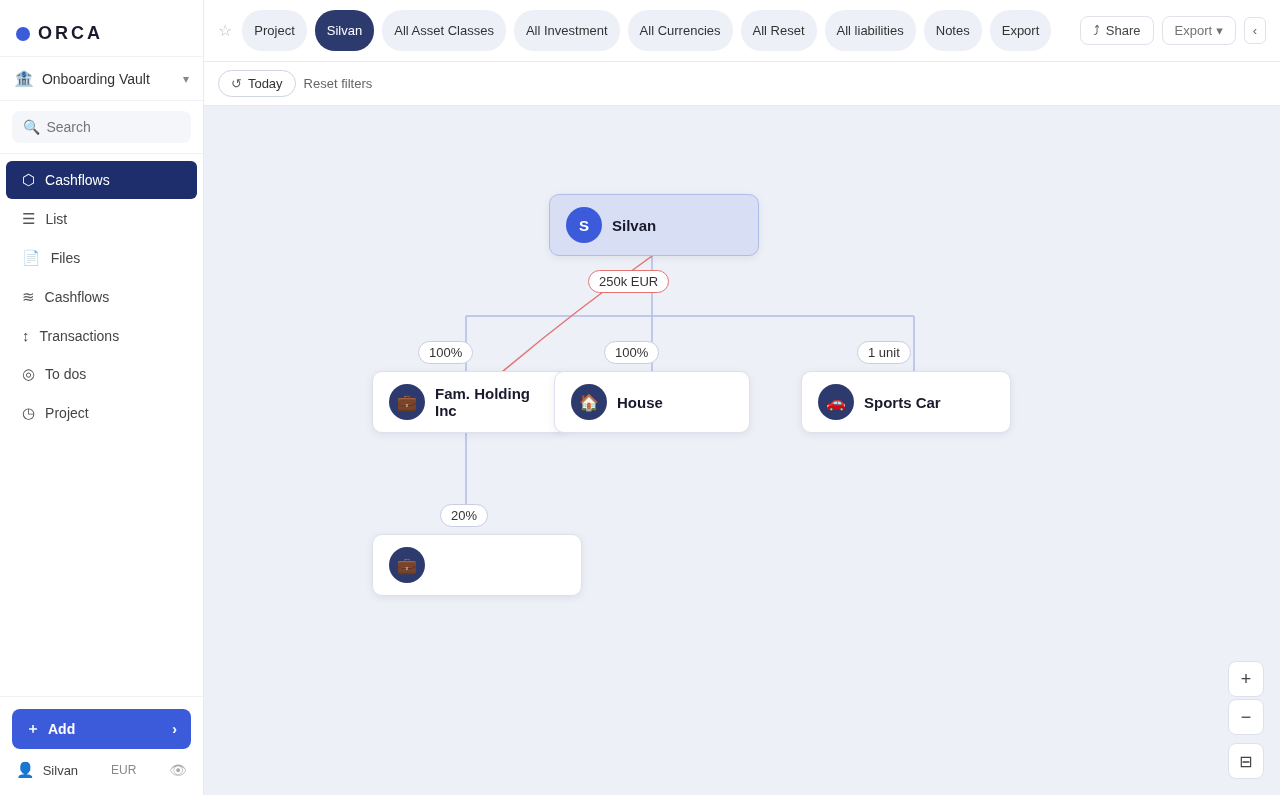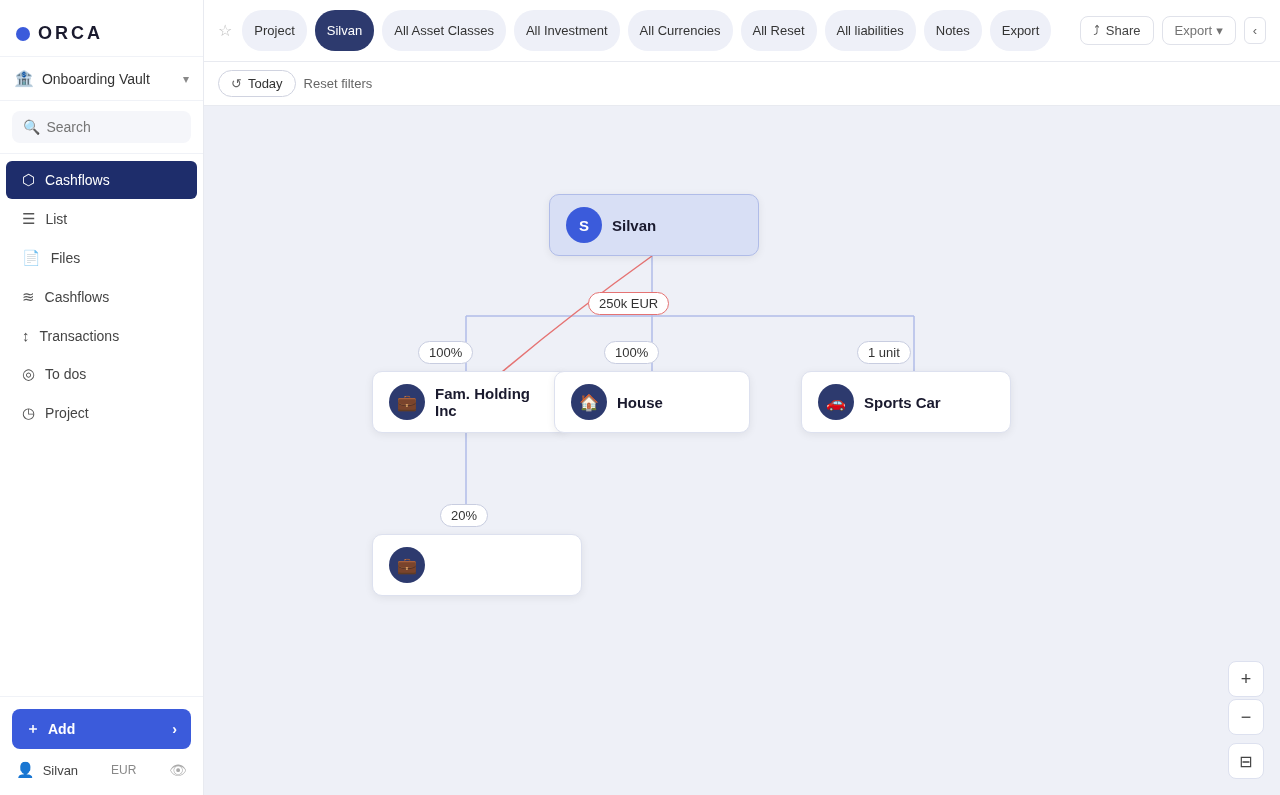--- a/index.html
+++ b/index.html
@@ -309,21 +309,21 @@
       <path d="M 448 150 Q 350 220 270 290" stroke="#e57373" stroke-width="1.5" fill="none"></path>
 
       <line x1="262" y1="315" x2="262" y2="415" stroke="#b0bce8" stroke-width="1.5"></line>
     </svg>
 
     <div class="node node-root" style="left: 345px; top: 88px; width: 210px;">
       <div class="node-icon root-icon">S</div>
       <span class="node-label">Silvan</span>
     </div>
 
-    <div class="edge-label red-border" style="left: 384px; top: 186px;">
+    <div class="edge-label red-border" style="left: 384px; top: 164px;">
       <span>250k EUR</span>
     </div>
 
     <div class="edge-label" style="left: 214px; top: 235px;">
       <span>100%</span>
     </div>
 
     <div class="node" style="left: 168px; top: 265px; width: 196px;">
       <div class="node-icon">💼</div>
       <span class="node-label">Fam. Holding Inc</span>

